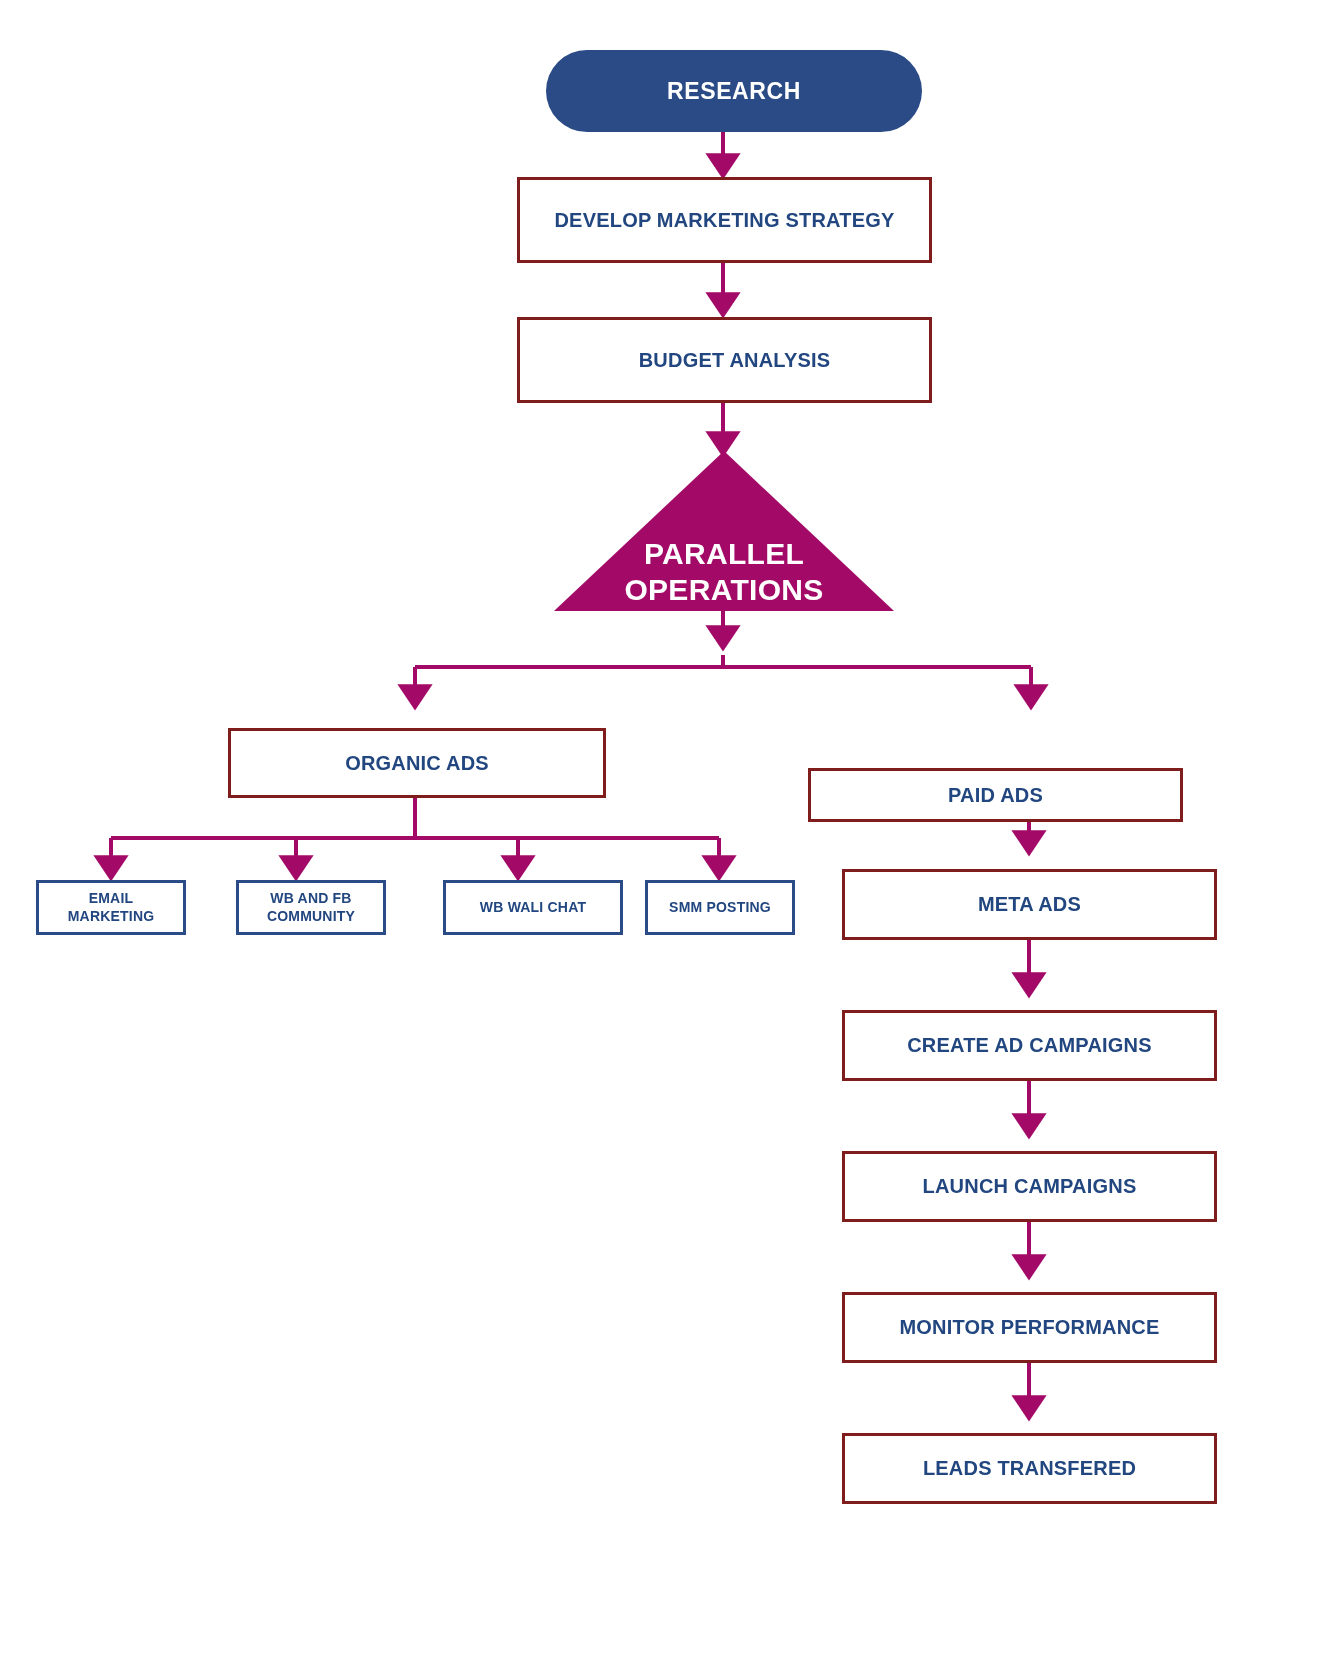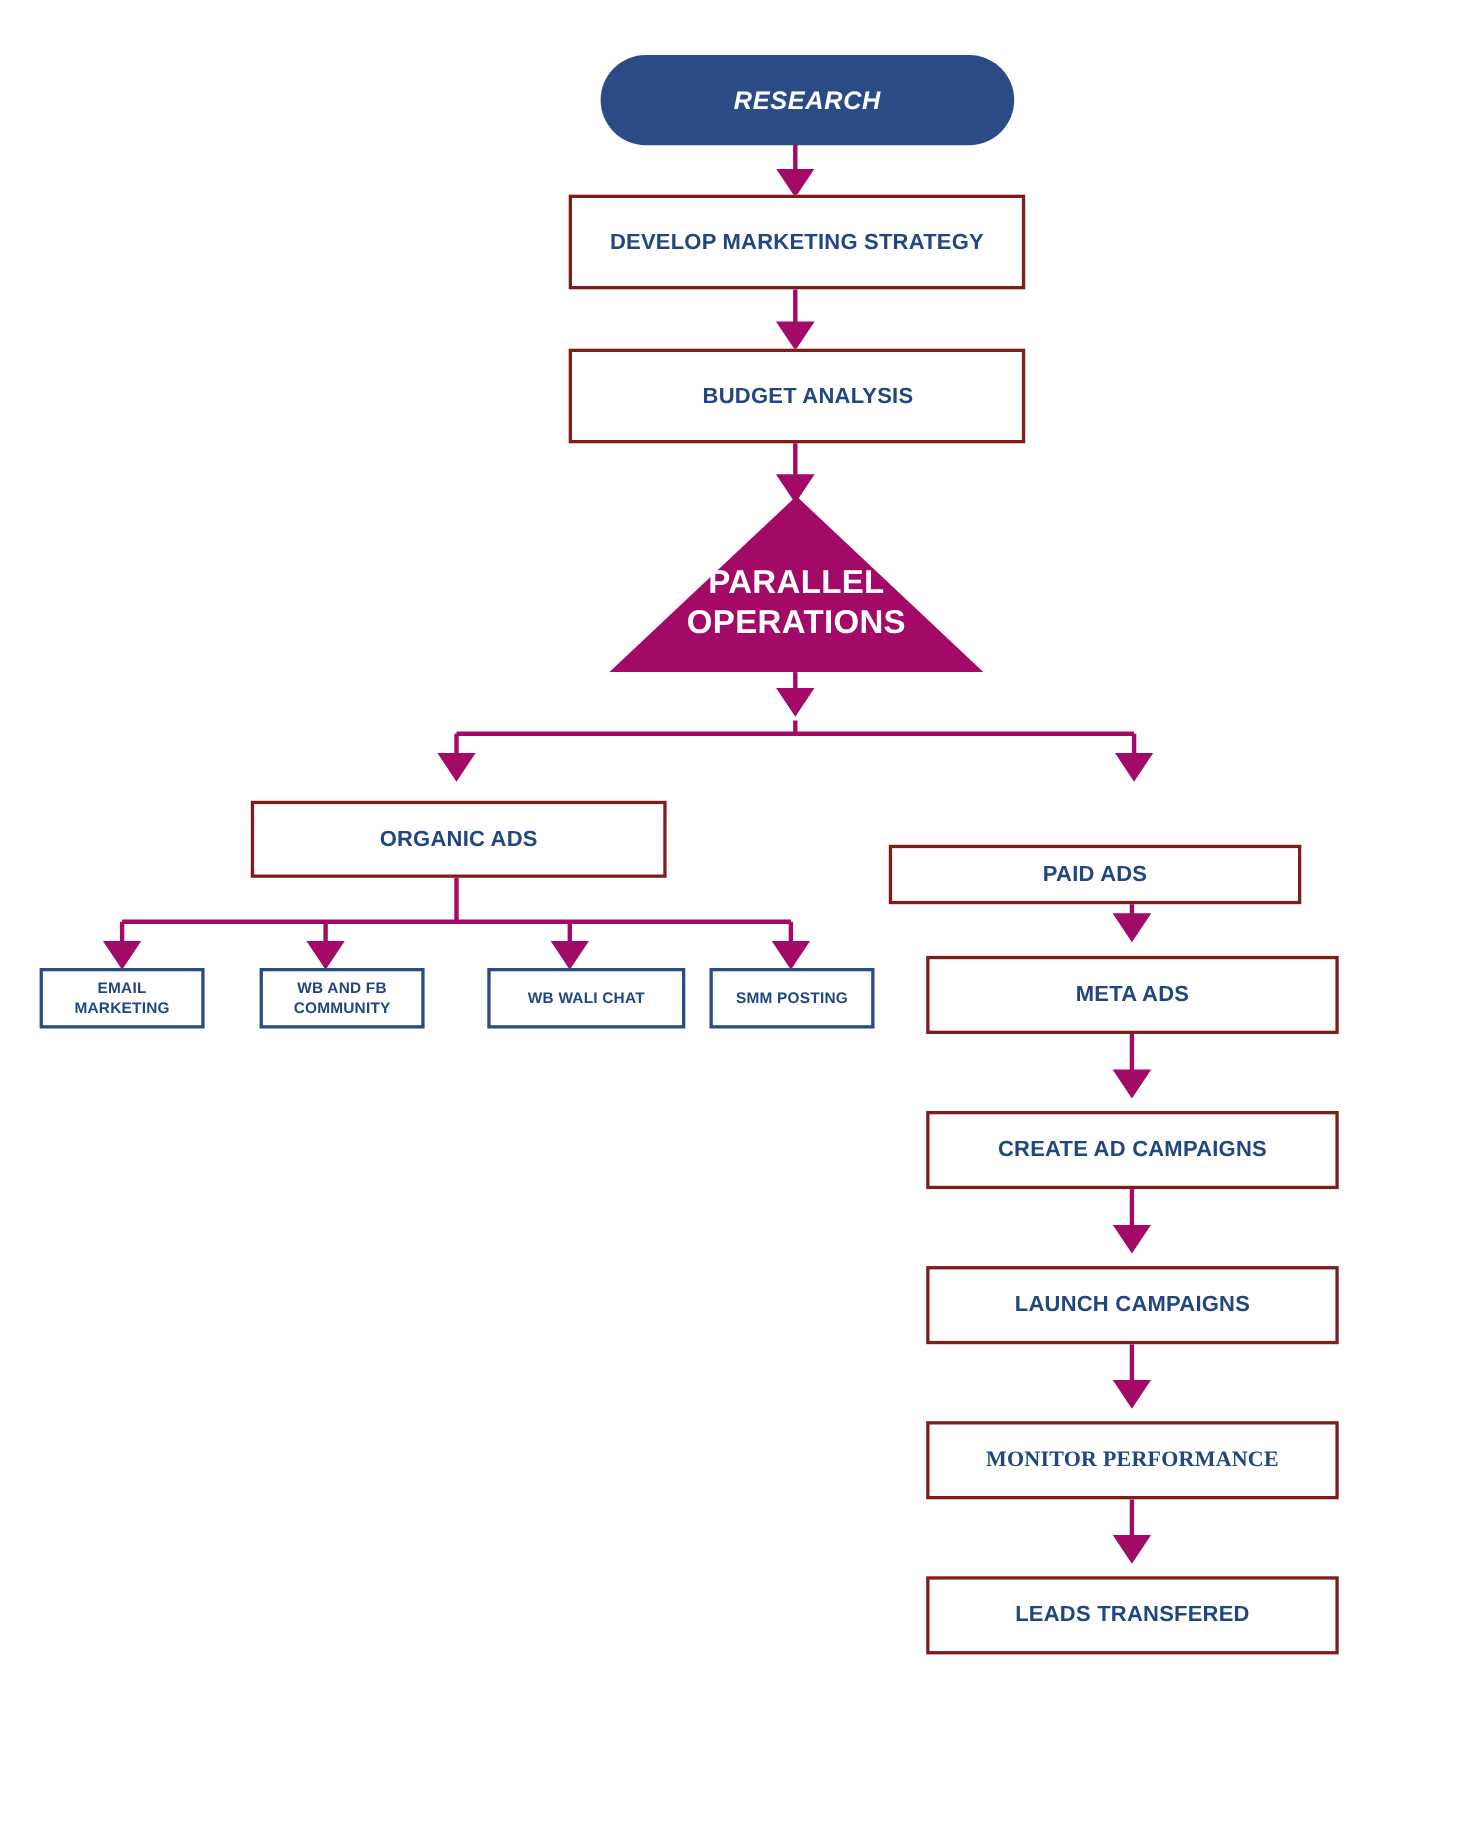--- a/index.html
+++ b/index.html
@@ -71,21 +71,21 @@
     height: 100%;
   }
   .triangle-label {
     position: relative;
     z-index: 2;
     color: #ffffff;
     font-weight: bold;
     font-size: 30px;
     line-height: 1.18;
     text-align: center;
-    padding-bottom: 28px;
+    padding-bottom: 4px;
     letter-spacing: 0.3px;
   }
 </style>
 </head>
 <body>
 
 <div id="canvas">
 
   <svg class="connectors" viewBox="0 0 1333 1664" xmlns="http://www.w3.org/2000/svg">
     <defs>
@@ -116,21 +116,21 @@
     <path d="M518,838 L518,868" stroke="#A30A67" stroke-width="4" fill="none" marker-end="url(#arrow)"></path>
     <path d="M719,838 L719,868" stroke="#A30A67" stroke-width="4" fill="none" marker-end="url(#arrow)"></path>
 
     <path d="M1029,798 L1029,843" stroke="#A30A67" stroke-width="4" fill="none" marker-end="url(#arrow)"></path>
     <path d="M1029,940 L1029,985" stroke="#A30A67" stroke-width="4" fill="none" marker-end="url(#arrow)"></path>
     <path d="M1029,1081 L1029,1126" stroke="#A30A67" stroke-width="4" fill="none" marker-end="url(#arrow)"></path>
     <path d="M1029,1222 L1029,1267" stroke="#A30A67" stroke-width="4" fill="none" marker-end="url(#arrow)"></path>
     <path d="M1029,1363 L1029,1408" stroke="#A30A67" stroke-width="4" fill="none" marker-end="url(#arrow)"></path>
   </svg>
 
-  <div class="node pill" style="left:546px; top:50px; width:376px; height:82px;font-style:italic;">
+  <div class="node pill" style="left:546px; top:50px; width:376px; height:82px;">
     <span>RESEARCH</span>
   </div>
 
   <div class="node box" style="left:517px; top:177px; width:415px; height:86px;">
     <span>DEVELOP MARKETING STRATEGY</span>
   </div>
 
   <div class="node box" style="left:517px; top:317px; width:415px; height:86px;padding-left:20px;">
     <span>BUDGET ANALYSIS</span>
   </div>
@@ -180,21 +180,21 @@
   </div>
 
   <div class="node box" style="left:842px; top:1010px; width:375px; height:71px;">
     <span>CREATE AD CAMPAIGNS</span>
   </div>
 
   <div class="node box" style="left:842px; top:1151px; width:375px; height:71px;">
     <span>LAUNCH CAMPAIGNS</span>
   </div>
 
-  <div class="node box" style="left:842px; top:1292px; width:375px; height:71px;font-family:Liberation Serif, serif;">
+  <div class="node box" style="left:842px; top:1292px; width:375px; height:71px;">
     <span>MONITOR PERFORMANCE</span>
   </div>
 
   <div class="node box" style="left:842px; top:1433px; width:375px; height:71px;">
     <span>LEADS TRANSFERED</span>
   </div>
 
 </div>
 
 </body></html>

